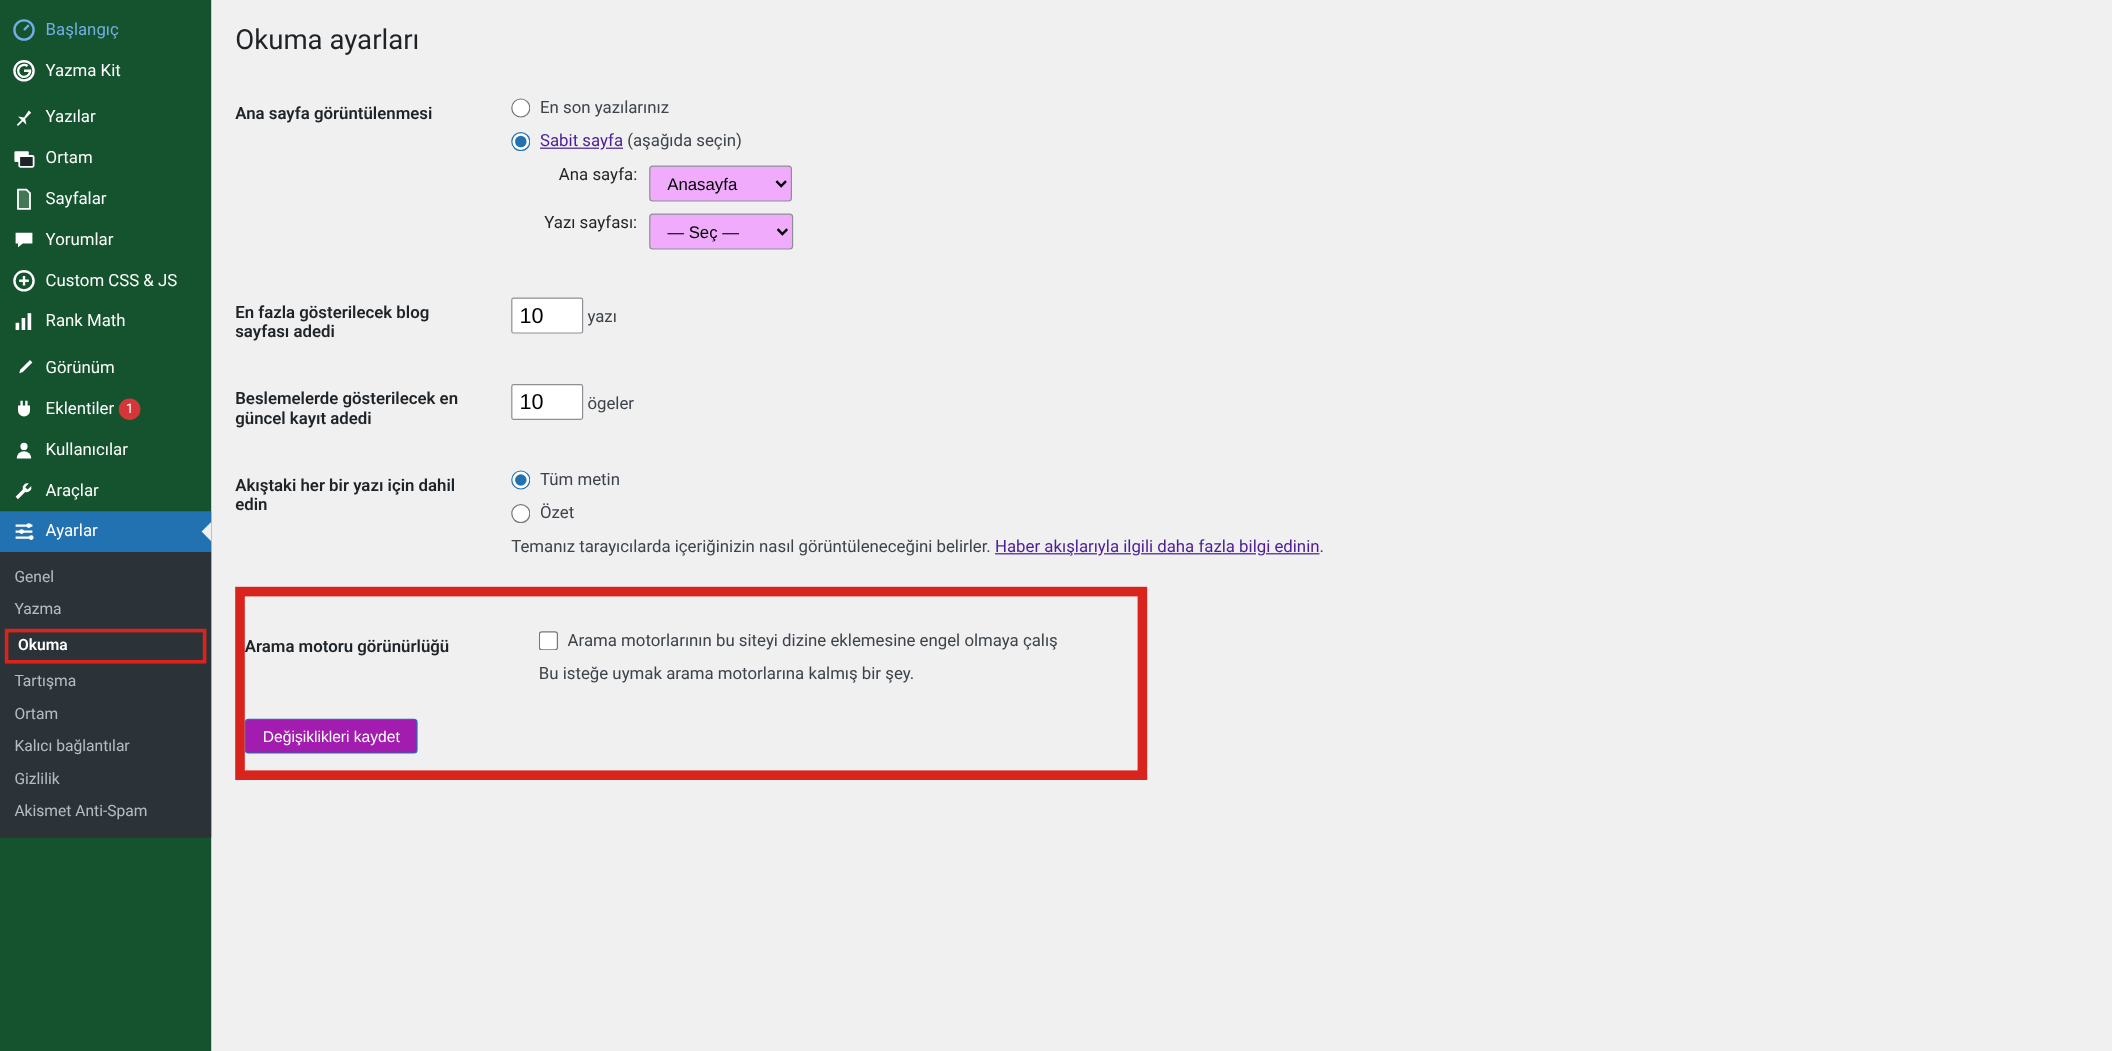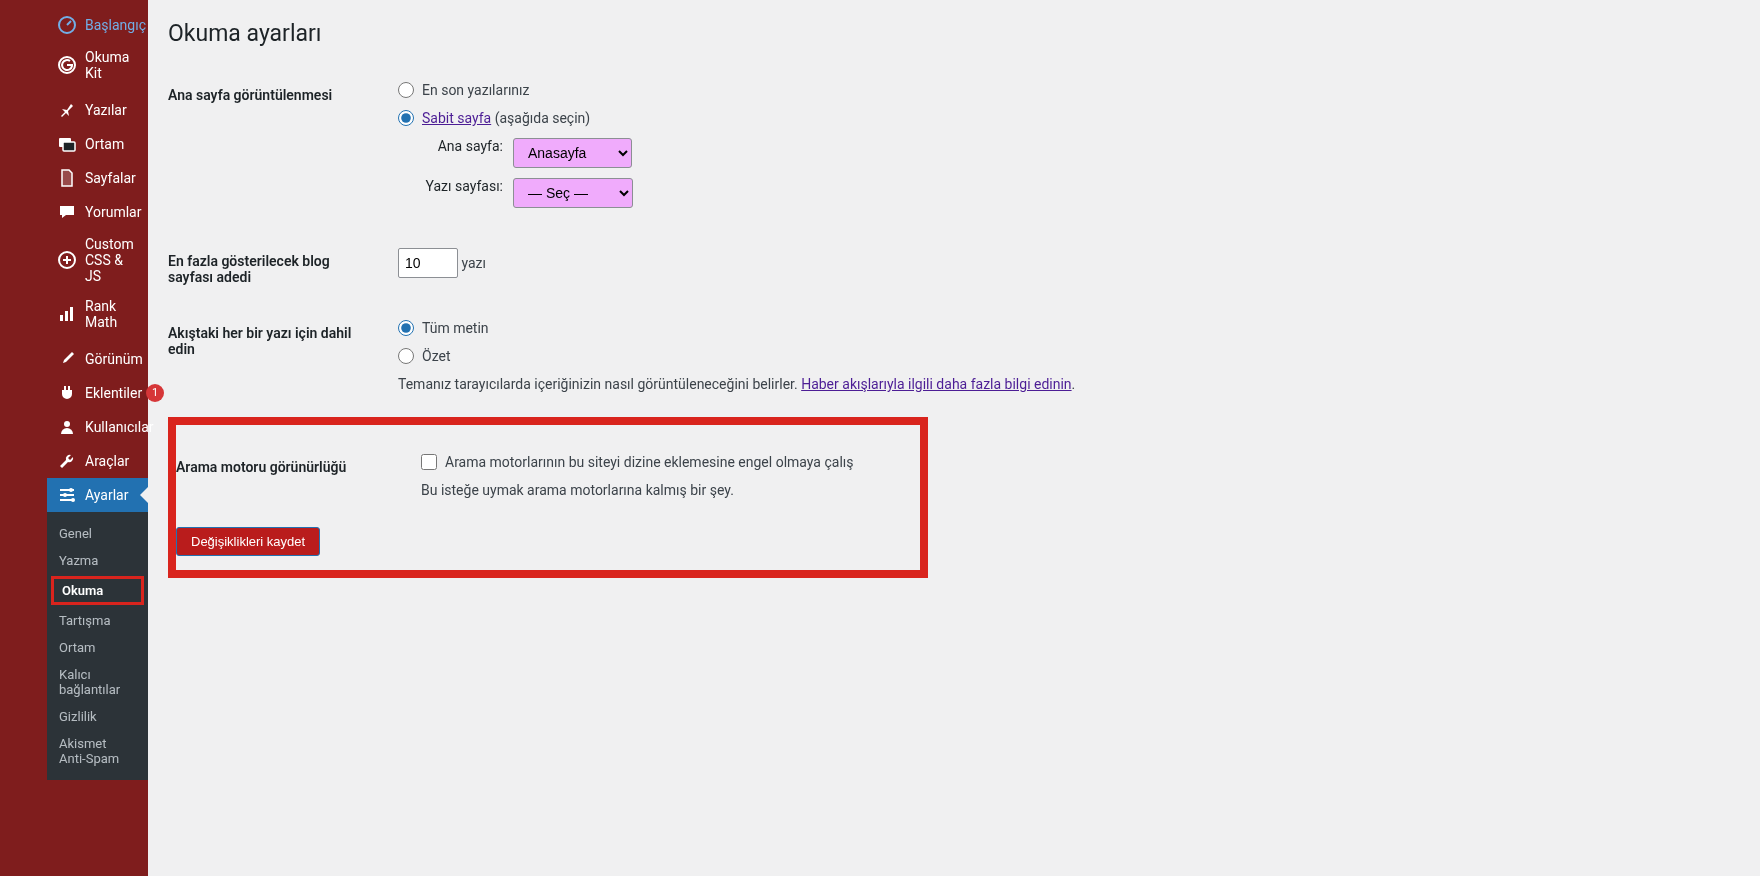--- a/index.html
+++ b/index.html
@@ -9,26 +9,25 @@
     background: #f0f0f1;
     color: #1d2327;
     display: flex;
     width: 1760px;
     height: 876px;
     overflow: hidden;
   }
 
   
   .sidebar {
-    width: 148px;
-    background: #7f1d1d;
+    width: 176px;
+    background: #14532d;
     color: #f0f0f1;
     flex-shrink: 0;
     padding-top: 8px;
-    padding-left: 47px;
   }
   .sidebar-item {
     display: flex;
     align-items: center;
     padding: 7px 8px 7px 10px;
     color: rgba(240,246,252,.7);
     cursor: pointer;
     font-size: 14px;
     position: relative;
   }
@@ -152,21 +151,21 @@
     padding: 4px 28px 4px 10px;
     font-size: 14px;
     border: 1px solid #8c8f94;
     border-radius: 3px;
     background: #f0abfc;
     height: 30px;
   }
   input.small-text {
     width: 60px;
     padding: 2px 6px;
-    font-size: 14px;
+    font-size: 18px;
     border: 1px solid #8c8f94;
     border-radius: 2px;
     height: 30px;
   }
   .description {
     margin-top: 10px;
     color: #3c434a;
     font-size: 14px;
   }
 
@@ -177,21 +176,21 @@
     width: 760px;
     position: relative;
   }
   .highlight-box table { width:100%; }
   .highlight-box th { width:235px; padding-left:0;margin-left:12px; }
 
   .submit-row {
     margin-top: 14px;
   }
   .button-primary {
-    background: #b91c1c;
+    background: #a21caf;
     border: 1px solid #2271b1;
     color: #fff;
     padding: 6px 14px;
     font-size: 13px;
     border-radius: 3px;
     cursor: pointer;
   }
 
   svg { width: 20px; height: 20px; fill: currentColor; }
 </style>
@@ -210,21 +209,21 @@
     <span>Başlangıç</span>
   </div>
 
   <div class="sidebar-item top">
     <span class="icon">
         <svg viewBox="0 0 20 20">
           <circle cx="10" cy="10" r="8" fill="none" stroke="currentColor" stroke-width="2"></circle>
           <path d="M10 10 h5 v1 a5 5 0 1 1 -2 -5" fill="none" stroke="currentColor" stroke-width="2"></path>
         </svg>
       </span>
-    <span>Okuma Kit</span>
+    <span>Yazma Kit</span>
   </div>
 
   <div class="sidebar-sep"></div>
 
   <div class="sidebar-item top">
     <span class="icon">
         <svg viewBox="0 0 20 20">
           <path d="M14 4l2 2-5 5 1 5-3-3-4 4-1-1 4-4-3-3 5 1z"></path>
         </svg>
       </span>
@@ -382,20 +381,27 @@
     </tr>
 
     <tr>
       <th>En fazla gösterilecek blog sayfası adedi</th>
       <td>
         <input type="number" class="small-text" value="10" style="">
         <span>yazı</span>
       </td>
     </tr>
 
+    <tr>
+      <th>Beslemelerde gösterilecek en güncel kayıt adedi</th>
+      <td>
+        <input type="number" class="small-text" value="10" style="">
+        <span>ögeler</span>
+      </td>
+    </tr>
 
     <tr>
       <th>Akıştaki her bir yazı için dahil edin</th>
       <td>
         <div class="radio-row">
           <input type="radio" name="rss_use_excerpt" checked="" style="">
           <span>Tüm metin</span>
         </div>
         <div class="radio-row">
           <input type="radio" name="rss_use_excerpt" style="">

